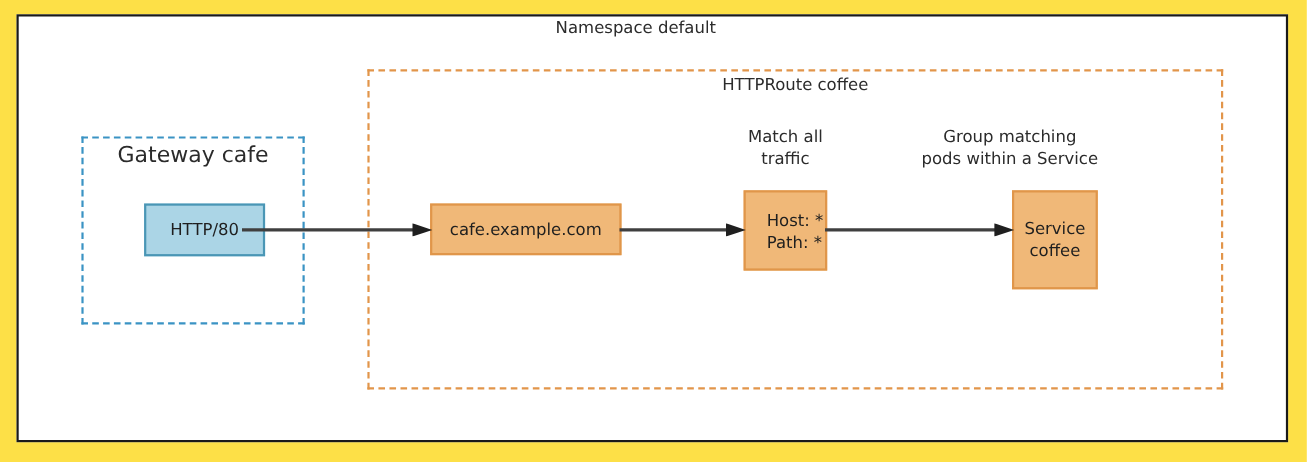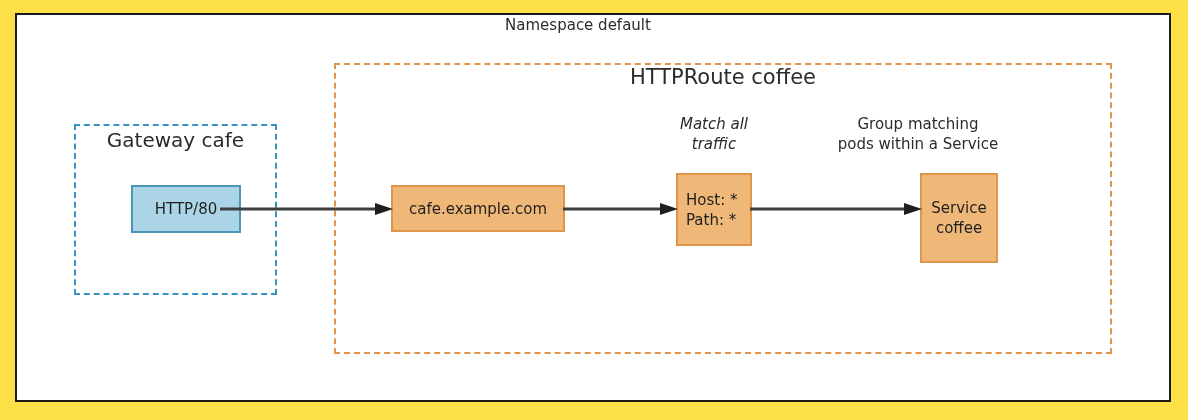--- a/index.html
+++ b/index.html
@@ -53,21 +53,21 @@
     border: 2px dashed #e2954a;
     box-sizing: border-box;
     background: transparent;
   }
   .route-label {
     position: absolute;
     left: 334px;
     top: 68px;
     width: 778px;
     text-align: center;
-    font-size: 21px;
+    font-size: 15px;
     line-height: 18px;
     color: #2b2b2b;
     white-space: nowrap;
   }
 
   .gateway-box {
     position: absolute;
     left: 74px;
     top: 124px;
     width: 203px;
@@ -119,21 +119,21 @@
   }
   .node-match {
     left: 676px;
     top: 173px;
     width: 76px;
     height: 73px;
     background: #f0b878;
     border: 2px solid #e0964a;
     justify-content: flex-start;
     text-align: left;
-    padding-left: 8px;
+    padding-left: 19px;
   }
   .node-service {
     left: 920px;
     top: 173px;
     width: 78px;
     height: 90px;
     background: #f0b878;
     border: 2px solid #e0964a;
   }
 
@@ -143,21 +143,20 @@
     font-size: 15px;
     line-height: 20px;
     color: #2b2b2b;
     text-align: center;
     white-space: pre-line;
   }
   .annotation-match {
     left: 644px;
     top: 114px;
     width: 140px;
-    font-style: italic;
   }
   .annotation-service {
     left: 828px;
     top: 114px;
     width: 180px;
   }
 
   
   .arrow {
     position: absolute;

